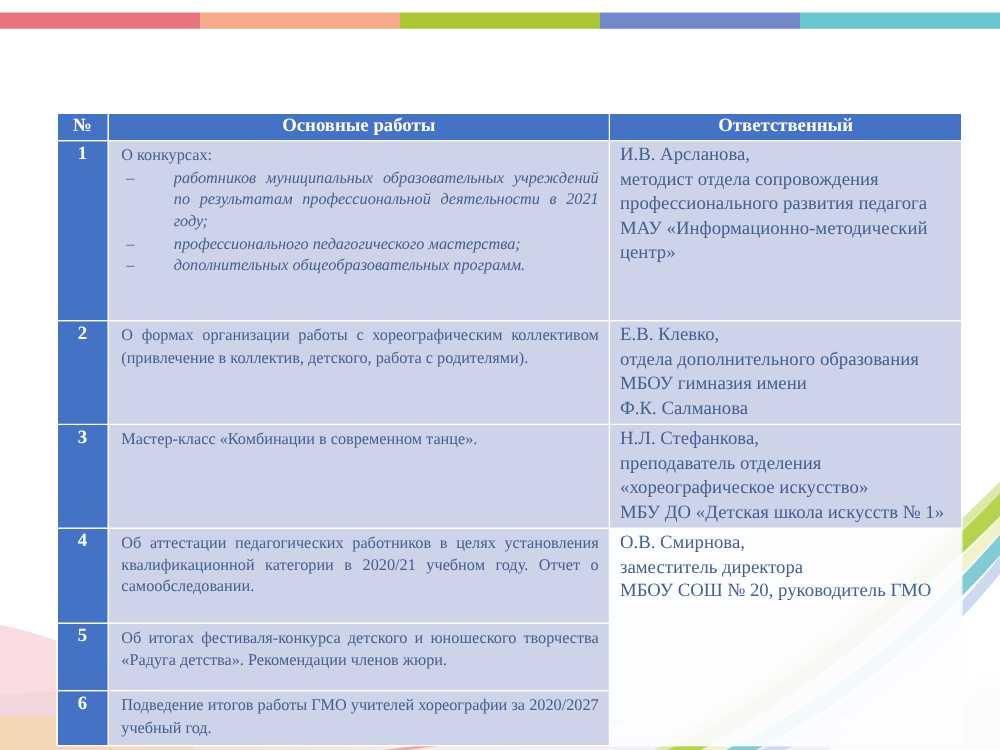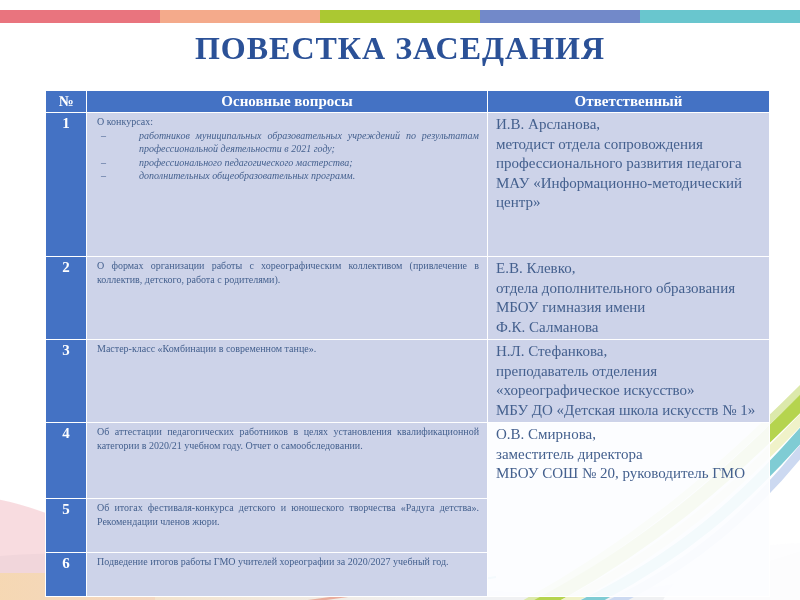--- a/index.html
+++ b/index.html
@@ -34,21 +34,21 @@
   table.agenda th{
     background:var(--header_bg,#4472c4);color:var(--header_text,#ffffff);
     font-size:15px;font-weight:700;text-align:center;padding:1px 4px;height:19px;line-height:1.25;
   }
   td.num{
     background:var(--num_bg,#4472c4);color:var(--header_text,#ffffff);
     font-size:15px;font-weight:700;text-align:center;padding-top:2px;
   }
   td.q{
     background:var(--cell_bg,#cdd3e9);color:var(--body_text,#44608e);
-    font-size:10px;line-height:1.36;padding:2px 8px 2px 10px;text-align:justify;
+    font-size:13px;line-height:1.36;padding:2px 8px 2px 10px;text-align:justify;
   }
   td.r{
     background:var(--cell_bg,#cdd3e9);color:var(--body_text,#44608e);
     font-size:15px;line-height:1.3;padding:2px 8px;white-space:pre-line;
   }
   td.r.merged{background:rgba(252,253,255,0.93);}
   .li{display:flex;}
   .li .dash{flex:0 0 38px;padding-left:4px;}
   .li .text{flex:1 1 auto;text-align:justify;font-style:italic;}
   tr.h1{height:144px;} tr.h2{height:76px;} tr.h3{height:74px;}
@@ -85,32 +85,31 @@
   </svg>
 
   <div class="top-stripe">
     <span style="background-color: rgb(233, 116, 126);"></span>
     <span style="background-color: rgb(244, 170, 139);"></span>
     <span style="background-color: rgb(171, 200, 50);"></span>
     <span style="background-color: rgb(114, 137, 201);"></span>
     <span style="background-color: rgb(105, 198, 206);"></span>
   </div>
 
-  <h1 class="title">ПОВЕСТКА ЗАСЕДАНИЯ</h1>
 
   <table class="agenda">
     <colgroup>
         <col style="width:41px">
         <col style="width:401px">
         <col style="width:282px">
       </colgroup>
     <thead>
       <tr>
         <th>№</th>
-        <th>Основные вопросы</th>
+        <th>Основные работы</th>
         <th>Ответственный</th>
       </tr>
     </thead>
     <tbody>
       <tr class="h1">
         <td class="num">1</td>
         <td class="q">
           <div>О конкурсах:</div>
           <div class="li">
             <span class="dash">–</span>

